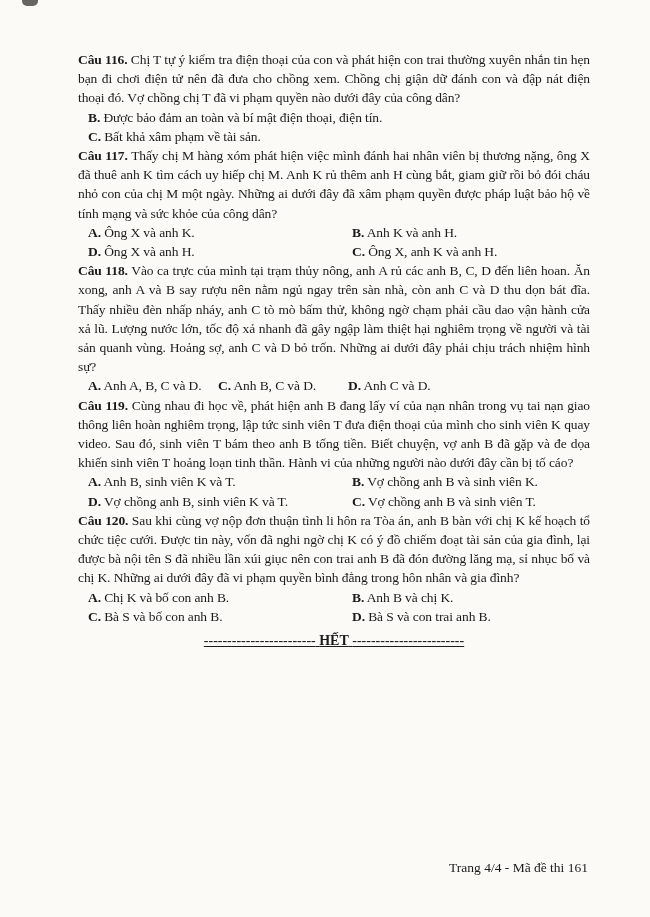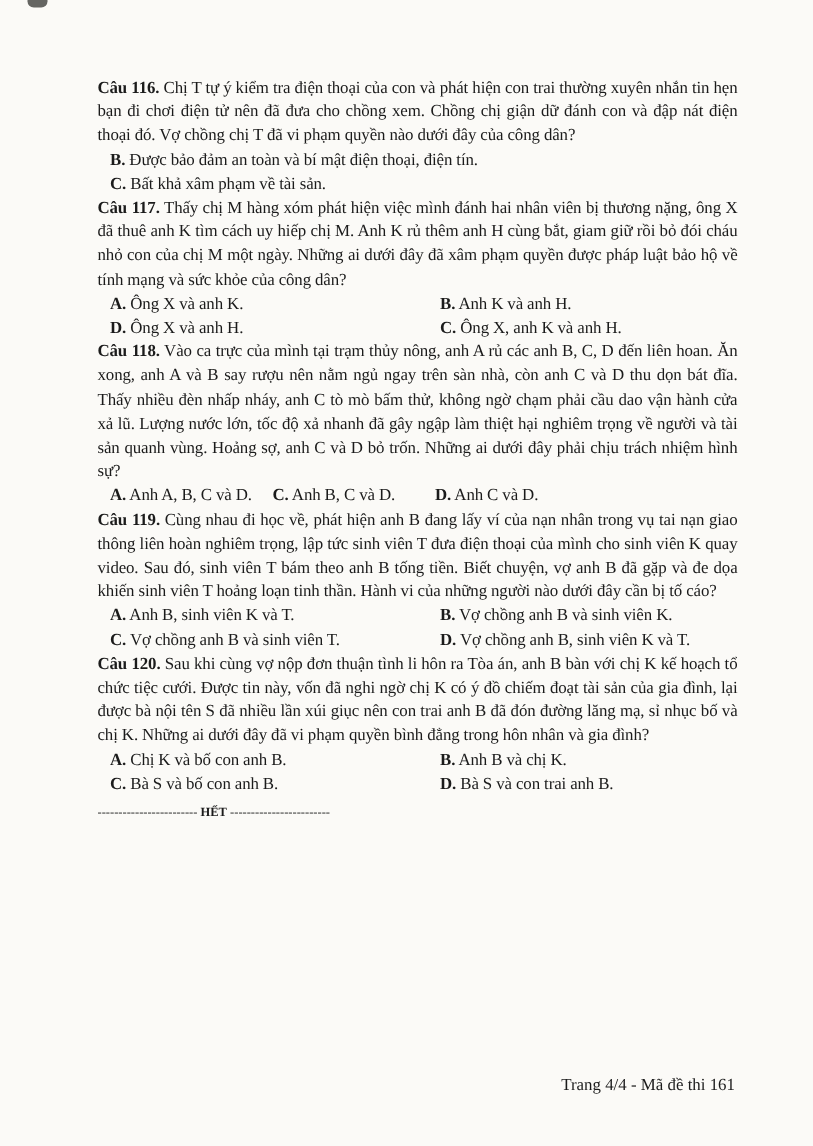--- a/index.html
+++ b/index.html
@@ -7,21 +7,20 @@
     width: 650px; height: 917px;
     background: #fbfaf7;
     font-family: "Liberation Serif", "DejaVu Serif", serif;
     color: #1b1b1b;
     position: relative;
     overflow: hidden;
   }
   .doc {
     padding: 50px 28px 0 78px;
     width: 512px;
-    margin-top: 10px;
   }
   .stem {
     margin: 0;
     font-size: 13.5px;
     line-height: 19.2px;
     text-align: justify;
     letter-spacing: -0.1px;
   }
   .qnum { font-weight: bold; }
   .opts { padding-left: 10px; }
@@ -30,22 +29,24 @@
     font-size: 13.5px;
     line-height: 19.2px;
     letter-spacing: -0.1px;
     white-space: nowrap;
   }
   .opt b { font-weight: bold; }
   .opts.two-col { display: grid; grid-template-columns: 264px 1fr; }
   .opts.one-row { display: grid; grid-template-columns: 130px 130px 130px 1fr; }
   .end-line {
     margin: 5px 0 0 0;
-    font-size: 10px;
+    font-size: 14px;
     line-height: 19.2px;
+    text-align: center;
+    text-decoration: underline;
   }
   .end-line .het { font-weight: bold; }
   .footer {
     position: absolute;
     top: 858px;
     right: 62px;
     font-size: 13.5px;
     line-height: 19px;
     color: #1b1b1b;
   }
@@ -90,22 +91,22 @@
       <p class="opt"><b>C.</b> <span>Anh B, C và D.</span></p>
       <p class="opt"><b>D.</b> <span>Anh C và D.</span></p>
     </div>
   </section>
 
   <section class="question">
     <p class="stem"><b class="qnum">Câu 119.</b> <span>Cùng nhau đi học về, phát hiện anh B đang lấy ví của nạn nhân trong vụ tai nạn giao thông liên hoàn nghiêm trọng, lập tức sinh viên T đưa điện thoại của mình cho sinh viên K quay video. Sau đó, sinh viên T bám theo anh B tống tiền. Biết chuyện, vợ anh B đã gặp và đe dọa khiến sinh viên T hoảng loạn tinh thần. Hành vi của những người nào dưới đây cần bị tố cáo?</span></p>
     <div class="opts two-col">
       <p class="opt"><b>A.</b> <span>Anh B, sinh viên K và T.</span></p>
       <p class="opt"><b>B.</b> <span>Vợ chồng anh B và sinh viên K.</span></p>
+      <p class="opt"><b>D.</b> <span>Vợ chồng anh B, sinh viên K và T.</span></p>
       <p class="opt"><b>C.</b> <span>Vợ chồng anh B và sinh viên T.</span></p>
-      <p class="opt"><b>D.</b> <span>Vợ chồng anh B, sinh viên K và T.</span></p>
     </div>
   </section>
 
   <section class="question">
     <p class="stem"><b class="qnum">Câu 120.</b> <span>Sau khi cùng vợ nộp đơn thuận tình li hôn ra Tòa án, anh B bàn với chị K kế hoạch tổ chức tiệc cưới. Được tin này, vốn đã nghi ngờ chị K có ý đồ chiếm đoạt tài sản của gia đình, lại được bà nội tên S đã nhiều lần xúi giục nên con trai anh B đã đón đường lăng mạ, sỉ nhục bố và chị K. Những ai dưới đây đã vi phạm quyền bình đẳng trong hôn nhân và gia đình?</span></p>
     <div class="opts two-col">
       <p class="opt"><b>A.</b> <span>Chị K và bố con anh B.</span></p>
       <p class="opt"><b>B.</b> <span>Anh B và chị K.</span></p>
       <p class="opt"><b>C.</b> <span>Bà S và bố con anh B.</span></p>
       <p class="opt"><b>D.</b> <span>Bà S và con trai anh B.</span></p>

